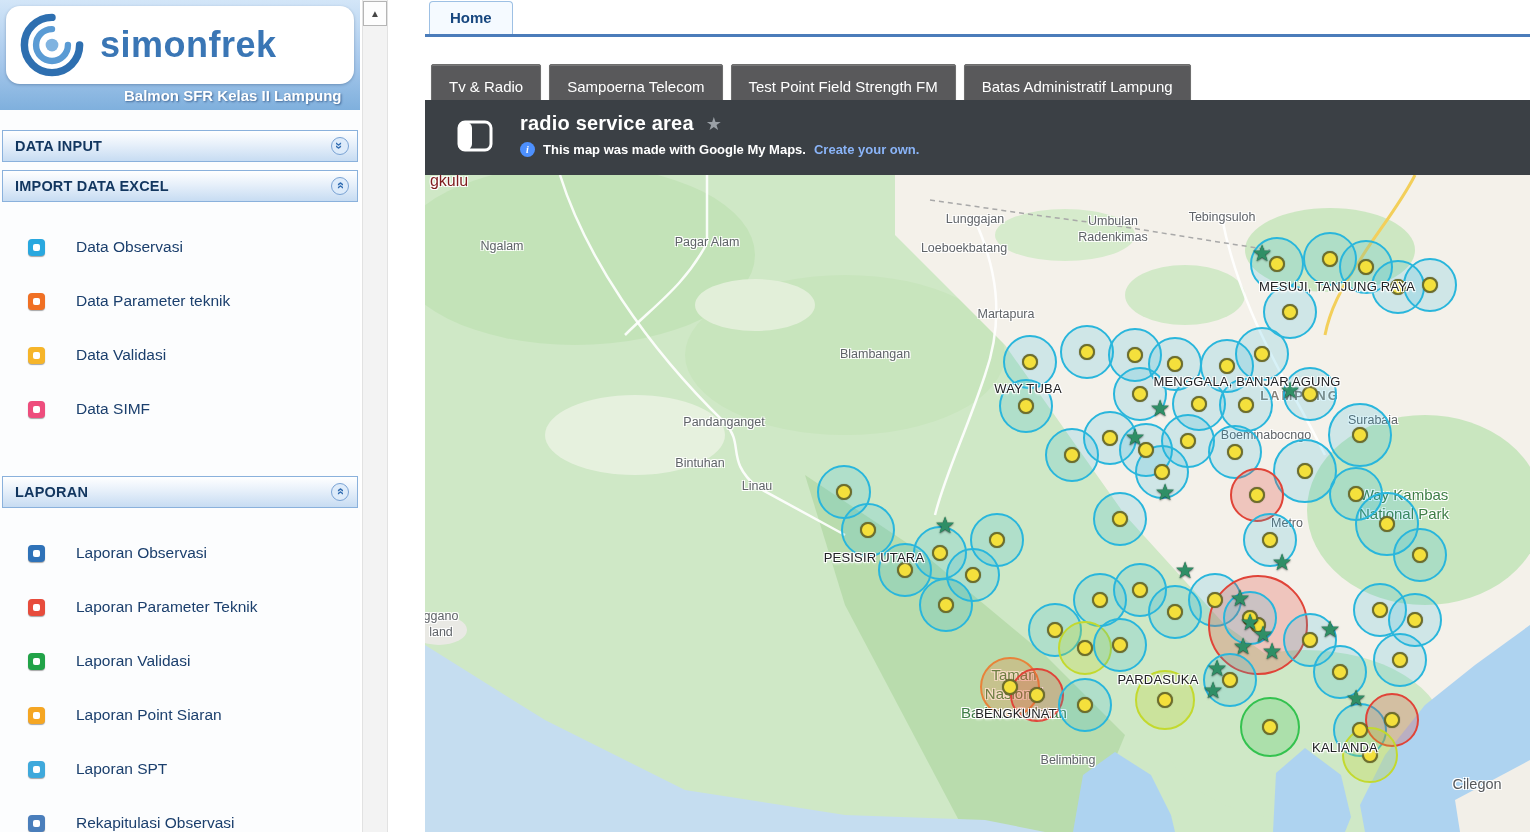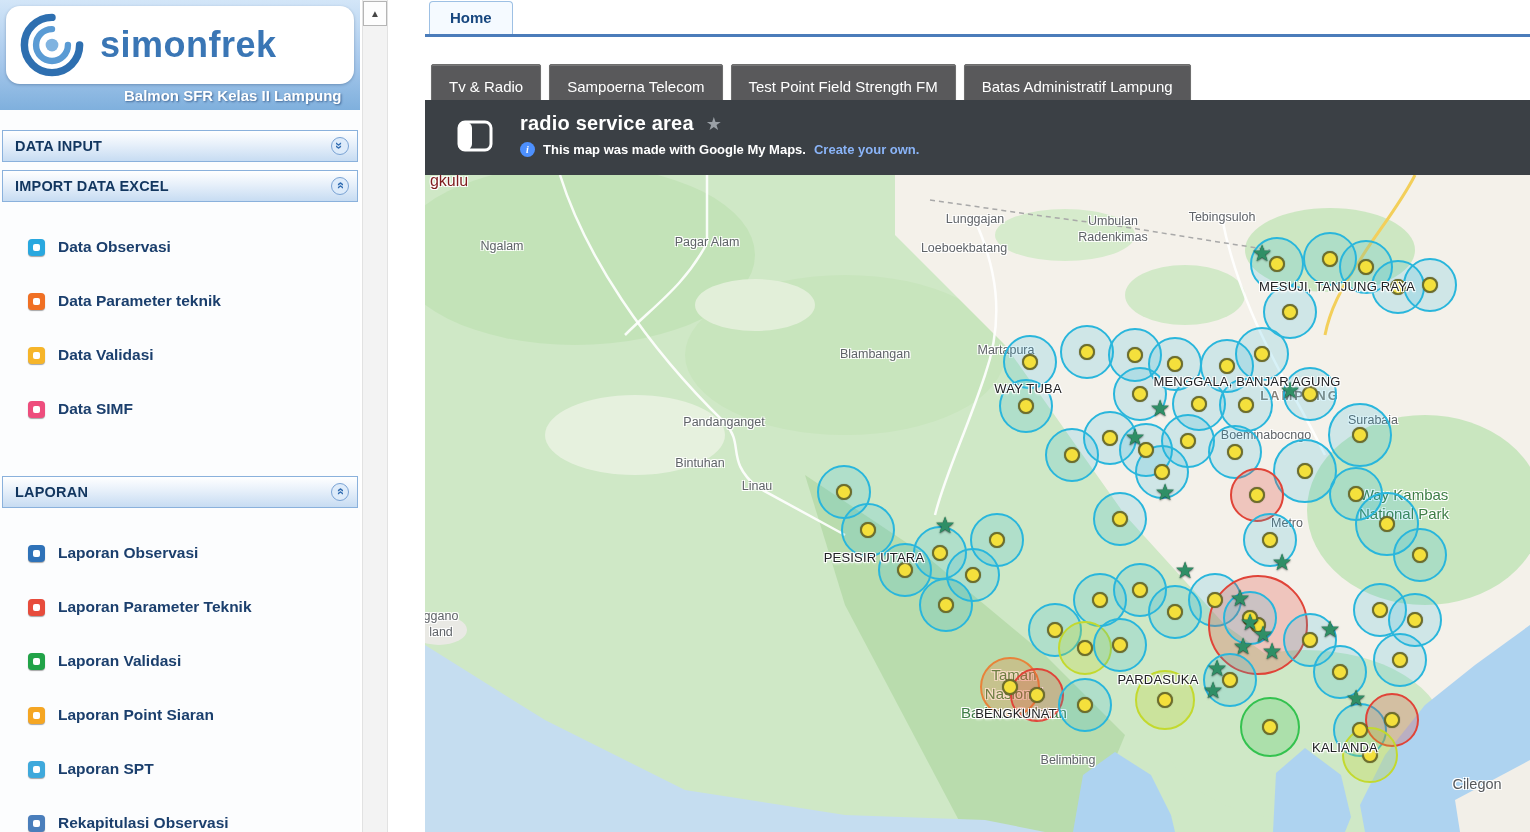--- a/index.html
+++ b/index.html
@@ -36,22 +36,22 @@
   .chev {
     width:18px; height:18px; border-radius:50%; background:#ddebfa; border:1px solid #7aa3d4;
     display:flex; align-items:center; justify-content:center; color:#2f6bb0;
     font-size:13px; line-height:1; cursor:pointer; overflow:hidden;
   }
   .chev-g { display:block; font-weight:bold; }
   .chev-g.up   { transform:rotate(-90deg) translateX(1px); }
   .chev-g.down { transform:rotate(90deg)  translateX(-1px); }
   .panel-items { padding:10px 0 14px 0; background:#fcfdfe; }
   .menu-item {
-    height:54px; display:flex; align-items:center; gap:13px; padding-left:26px;
-    color:#1b3f6d; font-size:15.5px; cursor:pointer;font-weight:bold;
+    height:54px; display:flex; align-items:center; gap:31px; padding-left:26px;
+    color:#1b3f6d; font-size:15.5px; cursor:pointer;
   }
   .mi-icon {
     width:17px; height:17px; border-radius:4px; flex:0 0 auto;
     display:flex; align-items:center; justify-content:center;
     box-shadow:0 1px 1px rgba(0,0,0,.35);
   }
   .mi-glyph { width:7px; height:7px; background:#ffffff; border-radius:2px; display:block; }
   .panel:nth-child(3) { margin-top:26px; }
 
   
@@ -305,21 +305,21 @@
       </svg>
       <div class="map-layer lyr-place">
           <div class="place-label frag" style="left: 24px; top: 6px;">gkulu</div>
           <div class="place-label town" style="left: 77px; top: 72px;">Ngalam</div>
           <div class="place-label town" style="left: 282px; top: 68px;">Pagar Alam</div>
           <div class="place-label town" style="left: 550px; top: 45px;">Lunggajan</div>
           <div class="place-label town" style="left: 539px; top: 74px;">Loeboekbatang</div>
           <div class="place-label town" style="left: 688px; top: 55px;">Umbulan
 Radenkimas</div>
           <div class="place-label town" style="left: 797px; top: 43px;">Tebingsuloh</div>
-          <div class="place-label town" style="left: 581px; top: 140px; margin-top: 36px;">Martapura</div>
+          <div class="place-label town" style="left: 581px; top: 140px;">Martapura</div>
           <div class="place-label town" style="left: 450px; top: 180px;">Blambangan</div>
           <div class="place-label town" style="left: 299px; top: 248px;">Pandanganget</div>
           <div class="place-label town" style="left: 275px; top: 289px;">Bintuhan</div>
           <div class="place-label town" style="left: 332px; top: 312px;">Linau</div>
           <div class="place-label province" style="left: 875px; top: 221px;">LAMPUNG</div>
           <div class="place-label town" style="left: 948px; top: 246px;">Surabaia</div>
           <div class="place-label town" style="left: 841px; top: 261px;">Boeminabocngo</div>
           <div class="place-label area" style="left: 979px; top: 330px;">Way Kambas
 National Park</div>
           <div class="place-label town" style="left: 862px; top: 349px;">Metro</div>

